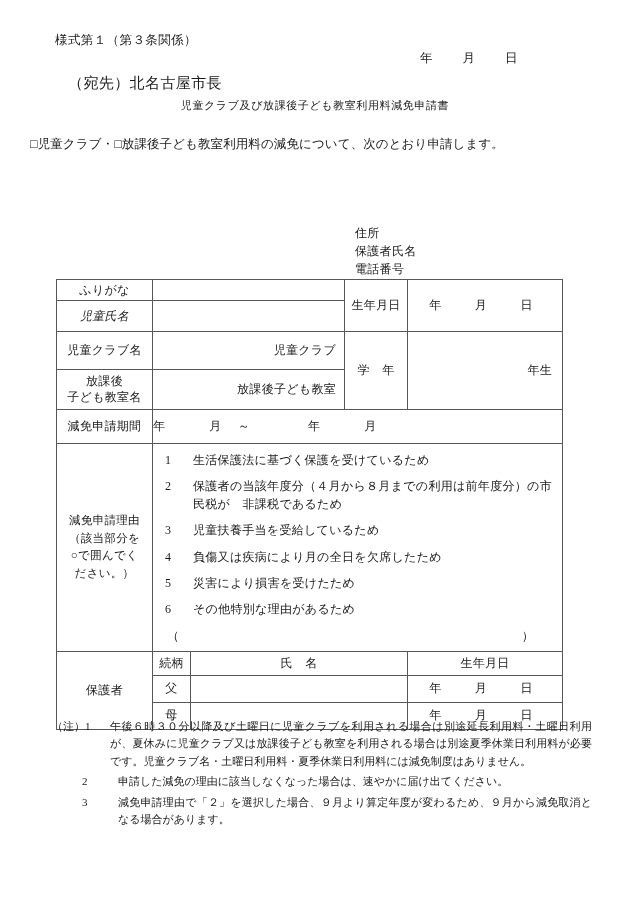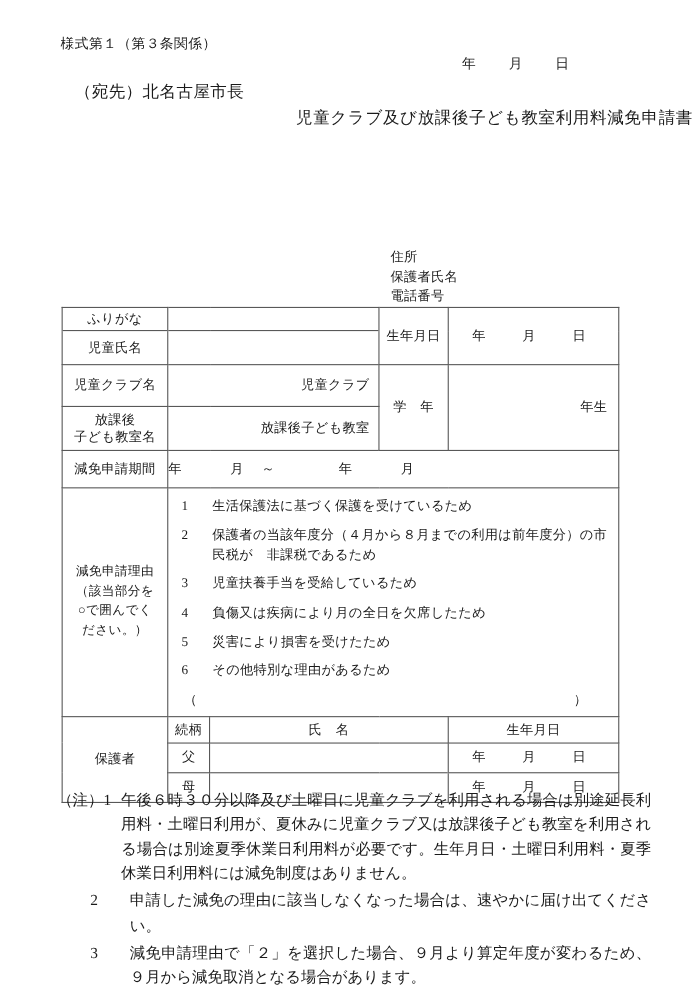--- a/index.html
+++ b/index.html
@@ -52,22 +52,22 @@
     font-size: 15px;
     letter-spacing: .4px;
     white-space: nowrap;
   }
 
   .doc-title {
     position: absolute;
     left: 0;
     top: 98px;
     width: 630px;
-    text-align: right;
-    font-size: 15px;
+    text-align: center;
+    font-size: 11px;
     letter-spacing: .6px;
     white-space: nowrap;
   }
 
   .lead-line {
     position: absolute;
     left: 30px;
     top: 136px;
     width: 572px;
     font-size: 12.5px;
@@ -111,21 +111,21 @@
   .main-table td {
     border: 1px solid #585858;
     padding: 0;
     vertical-align: middle;
     letter-spacing: .3px;
   }
   .c-label     { text-align: center; }
   .c-right     { text-align: right;  padding-right: 8px !important; }
 
   .h-furigana  { height: 20px; border-bottom: 1px dashed #8a8a8a !important; text-align: center; }
-  .h-childname { height: 30px; text-align: center; }
+  .h-childname { height: 30px; text-align: center; font-style: italic; }
 
   .dob-label   { text-align: center; }
   .dob-value   { text-align: center; }
   .dob-value span { margin-right: 30px; }
   .dob-value span:last-child { margin-right: 8px; }
 
   .row-club    { height: 38px; }
   .row-after   { height: 40px; }
   .row-period  { height: 34px; }
 
@@ -184,21 +184,21 @@
   .g-date { text-align: center; }
   .g-date span { margin-right: 30px; }
   .g-date span:last-child { margin-right: 8px; }
 
   
   .notes {
     position: absolute;
     left: 52px;
     top: 718px;
     width: 540px;
-    font-size: 14px;
+    font-size: 11px;
     line-height: 1.58;
   }
   .note {
     position: relative;
     display: block;
     margin-bottom: 2px;
   }
   .note-1 { padding-left: 58px; }
   .note-1 .marker { position: absolute; left: 0; top: 0; white-space: nowrap; }
   .note-n { padding-left: 66px; margin-top: 3px; }
@@ -215,20 +215,21 @@
   <div class="date-line">
     <span>年</span>
     <span>月</span>
     <span>日</span>
   </div>
 
   <div class="addressee">（宛先）北名古屋市長</div>
 
   <div class="doc-title">児童クラブ及び放課後子ども教室利用料減免申請書</div>
 
+  <div class="lead-line">□児童クラブ・□放課後子ども教室利用料の減免について、次のとおり申請します。</div>
 
 
   <div class="owner-block">
     <div>住所</div>
     <div>保護者氏名</div>
     <div>電話番号</div>
   </div>
 
   <table class="main-table">
     <colgroup>
@@ -342,21 +343,21 @@
           <span>月</span>
           <span>日</span>
         </td>
       </tr>
     </tbody>
   </table>
 
   <div class="notes">
     <div class="note note-1">
       <span class="marker"><span>（注）</span><span>1</span></span>
-      <p>午後６時３０分以降及び土曜日に児童クラブを利用される場合は別途延長利用料・土曜日利用が、夏休みに児童クラブ又は放課後子ども教室を利用される場合は別途夏季休業日利用料が必要です。生年月日・土曜日利用料・夏季休業日利用料には減免制度はありません。</p>
+      <p>午後６時３０分以降及び土曜日に児童クラブを利用される場合は別途延長利用料・土曜日利用が、夏休みに児童クラブ又は放課後子ども教室を利用される場合は別途夏季休業日利用料が必要です。児童クラブ名・土曜日利用料・夏季休業日利用料には減免制度はありません。</p>
     </div>
     <div class="note note-n">
       <span class="marker">2</span>
       <p>申請した減免の理由に該当しなくなった場合は、速やかに届け出てください。</p>
     </div>
     <div class="note note-n">
       <span class="marker">3</span>
       <p>減免申請理由で「２」を選択した場合、９月より算定年度が変わるため、９月から減免取消となる場合があります。</p>
     </div>
   </div>

